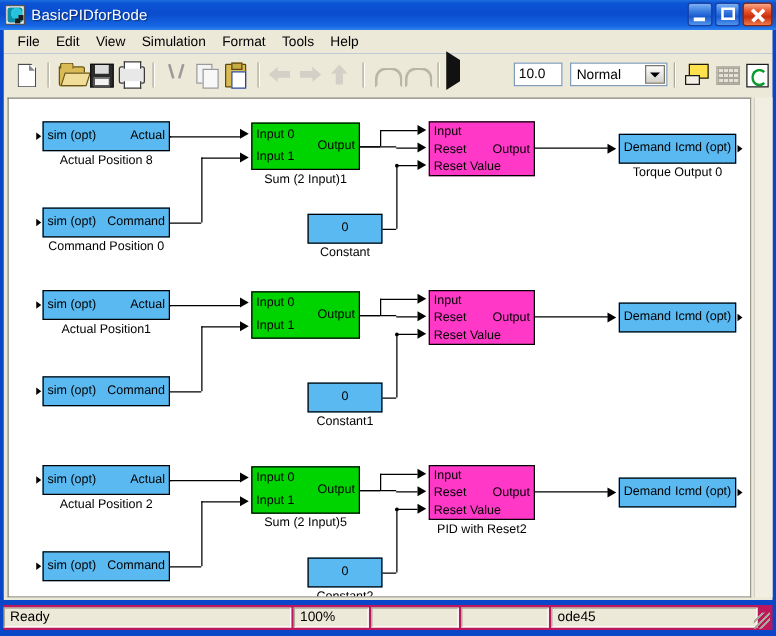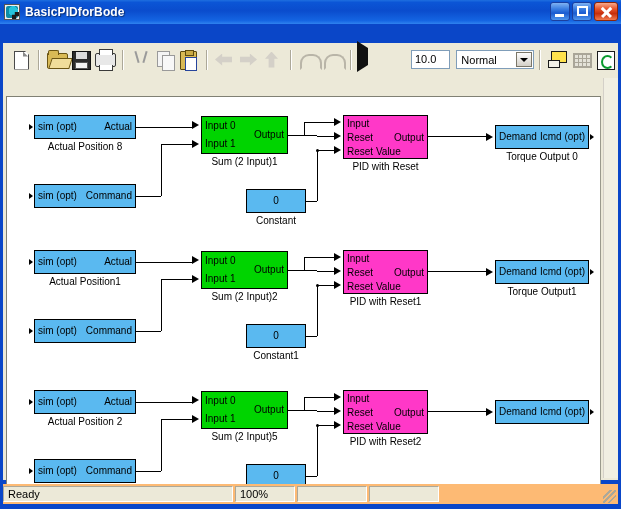--- a/index.html
+++ b/index.html
@@ -29,21 +29,21 @@
     content:"";position:absolute;left:1px;top:1px;width:12px;height:12px;
     background:radial-gradient(circle at 60% 40%,#25c4dc 0 45%,#0d8ea8 46% 100%);
     border-radius:2px;
   }
   .title-icon::after{
     content:"";position:absolute;right:0px;bottom:0px;width:7px;height:7px;
     background:#1b1b1b;
     clip-path:polygon(0 40%,40% 40%,40% 0,100% 0,100% 60%,60% 60%,60% 100%,0 100%);
   }
   .title-text{
-    color:#fff;font-size:12px;font-weight:bold;letter-spacing:0.1px;
+    color:#fff;font-size:12px;font-weight:normal;letter-spacing:0.1px;
     text-shadow:1px 1px 1px rgba(0,0,0,.45);white-space:nowrap;
   }
   .win-btns{position:absolute;right:3px;top:2px;display:flex;gap:2px;}
   .wbtn{
     width:20px;height:19px;border:1px solid #1b3f9e;border-radius:3px;
     box-sizing:border-box;position:relative;
     background:linear-gradient(180deg,#7fb2f2 0%,#3a7ee2 35%,#1a5bd0 60%,#4f95ec 100%);
   }
   .wbtn.close{
     width:24px;
@@ -143,21 +143,21 @@
     content:"";width:0;height:0;border-left:4px solid transparent;border-right:4px solid transparent;
     border-top:4px solid #000;
   }
 
   
   .canvas-wrap{
     position:absolute;left:3px;top:76px;width:615px;height:404px;
     background:#ece9d8;box-sizing:border-box;
   }
   .canvas{
-    position:absolute;left:3px;top:20px;width:595px;height:400px;
+    position:absolute;left:3px;top:2px;width:595px;height:400px;
     background:#ffffff;border:1px solid #9a9a8c;border-top-color:#808074;border-left-color:#808074;
     box-sizing:border-box;overflow:hidden;
   }
   .vscroll{
     position:absolute;right:0px;top:2px;width:15px;height:400px;background:#f1efe2;
     border-left:1px solid #d4d0c8;box-sizing:border-box;
   }
 
   
   .blk{position:absolute;box-sizing:border-box;border:1px solid #000;}
@@ -186,21 +186,21 @@
   }
   .outport-mark{
     position:absolute;width:0;height:0;
     border-left:4px solid #000;border-top:3px solid transparent;border-bottom:3px solid transparent;
   }
   .jdot{position:absolute;width:3px;height:3px;background:#000;border-radius:50%;}
 
   
   .statusbar{
     position:absolute;left:3px;top:484px;width:615px;height:20px;
-    background:#fdba74;display:flex;align-items:center;box-sizing:border-box;
+    background:#be185d;display:flex;align-items:center;box-sizing:border-box;
   }
   .spanel{
     height:16px;border:1px solid #aca899;border-right-color:#fff;border-bottom-color:#fff;
     box-sizing:border-box;font-size:11px;color:#000;display:flex;align-items:center;
     padding-left:4px;background:#ece9d8;margin-right:2px;
   }
   .grip{
     position:absolute;right:2px;bottom:1px;width:13px;height:13px;
     background:
       linear-gradient(135deg,transparent 46%,#aca899 46% 56%,transparent 56%),
@@ -223,20 +223,29 @@
       <div class="wbtn max">
           <i></i>
         </div>
       <div class="wbtn close">
           <i class="a"></i>
           <i class="b"></i>
         </div>
     </div>
   </div>
 
+  <div class="menubar">
+    <div class="menu-item">File</div>
+    <div class="menu-item">Edit</div>
+    <div class="menu-item">View</div>
+    <div class="menu-item">Simulation</div>
+    <div class="menu-item">Format</div>
+    <div class="menu-item">Tools</div>
+    <div class="menu-item">Help</div>
+  </div>
 
   <div class="toolbar">
     <div class="tbtn">
         <span class="ic ic-new"></span>
       </div>
     <div class="sep"></div>
     <div class="tbtn">
         <span class="ic ic-open"></span>
       </div>
     <div class="tbtn">
@@ -298,37 +307,37 @@
         <div class="blk blue" style="left:27px;top:18px;width:102px;height:24px">
           <span class="port-l" style="top:5px">sim (opt)</span>
           <span class="port-r" style="top:5px">Actual</span>
         </div>
         <div class="blk-label" style="left:7px;top:44px;width:142px">Actual Position 8</div>
         <div class="inport-mark" style="left:22px;top:96px"></div>
         <div class="blk blue" style="left:27px;top:87px;width:102px;height:24px">
           <span class="port-l" style="top:5px">sim (opt)</span>
           <span class="port-r" style="top:5px">Command</span>
         </div>
+        <div class="blk-label" style="left:7px;top:113px;width:142px">Command Position 0</div>
         <div class="blk green" style="left:194px;top:19px;width:87px;height:38px">
           <span class="port-l" style="top:3px">Input 0</span>
           <span class="port-l" style="top:21px">Input 1</span>
           <span class="port-r" style="top:12px">Output</span>
         </div>
         <div class="blk-label" style="left:169px;top:59px;width:137px">Sum (2 Input)1</div>
         <div class="blk blue" style="left:239px;top:92px;width:60px;height:24px">
           <span class="ctr" style="top:5px">0</span>
         </div>
         <div class="blk-label" style="left:214px;top:118px;width:110px">Constant</div>
         <div class="blk magenta" style="left:336px;top:18px;width:85px;height:44px">
           <span class="port-l" style="top:2px">Input</span>
           <span class="port-l" style="top:16px">Reset</span>
           <span class="port-l" style="top:30px">Reset Value</span>
           <span class="port-r" style="top:16px">Output</span>
         </div>
-        <div class="blk-label" style="left:311px;top:64px;width:135px">PID with Reset</div>
         <div class="blk blue" style="left:488px;top:28px;width:94px;height:24px">
           <span class="port-l" style="top:5px">Demand</span>
           <span class="port-r" style="top:5px">Icmd (opt)</span>
         </div>
         <div class="blk-label" style="left:463px;top:54px;width:144px">Torque Output 0</div>
         <div class="outport-mark" style="left:583px;top:37px"></div>
         <div class="wire wh" style="left:129px;top:30px;width:56px"></div>
         <div class="ahead" style="left:185px;top:24px"></div>
         <div class="wire wh" style="left:129px;top:30px;width:1px"></div>
         <div class="wire wh" style="left:129px;top:99px;width:25px"></div>
@@ -360,37 +369,34 @@
         <div class="inport-mark" style="left:22px;top:231px"></div>
         <div class="blk blue" style="left:27px;top:222px;width:102px;height:24px">
           <span class="port-l" style="top:5px">sim (opt)</span>
           <span class="port-r" style="top:5px">Command</span>
         </div>
         <div class="blk green" style="left:194px;top:154px;width:87px;height:38px">
           <span class="port-l" style="top:3px">Input 0</span>
           <span class="port-l" style="top:21px">Input 1</span>
           <span class="port-r" style="top:12px">Output</span>
         </div>
-        <div class="blk-label" style="left:169px;top:194px;width:137px">Sum (2 Input)2</div>
         <div class="blk blue" style="left:239px;top:227px;width:60px;height:24px">
           <span class="ctr" style="top:5px">0</span>
         </div>
         <div class="blk-label" style="left:214px;top:253px;width:110px">Constant1</div>
         <div class="blk magenta" style="left:336px;top:153px;width:85px;height:44px">
           <span class="port-l" style="top:2px">Input</span>
           <span class="port-l" style="top:16px">Reset</span>
           <span class="port-l" style="top:30px">Reset Value</span>
           <span class="port-r" style="top:16px">Output</span>
         </div>
-        <div class="blk-label" style="left:311px;top:199px;width:135px">PID with Reset1</div>
         <div class="blk blue" style="left:488px;top:163px;width:94px;height:24px">
           <span class="port-l" style="top:5px">Demand</span>
           <span class="port-r" style="top:5px">Icmd (opt)</span>
         </div>
-        <div class="blk-label" style="left:463px;top:189px;width:144px">Torque Output1</div>
         <div class="outport-mark" style="left:583px;top:172px"></div>
         <div class="wire wh" style="left:129px;top:165px;width:56px"></div>
         <div class="ahead" style="left:185px;top:159px"></div>
         <div class="wire wh" style="left:129px;top:165px;width:1px"></div>
         <div class="wire wh" style="left:129px;top:234px;width:25px"></div>
         <div class="wire wv" style="left:154px;top:182px;height:52px"></div>
         <div class="wire wh" style="left:154px;top:182px;width:31px"></div>
         <div class="ahead" style="left:185px;top:178px"></div>
         <div class="wire wh" style="left:281px;top:173px;width:16px"></div>
         <div class="wire wv" style="left:297px;top:160px;height:13px"></div>
@@ -466,15 +472,16 @@
         <div class="wire wv" style="left:479px;top:314px;height:1px"></div>
       </div>
     <div class="vscroll"></div>
   </div>
 
   <div class="statusbar">
     <div class="spanel" style="width:230px">Ready</div>
     <div class="spanel" style="width:60px">100%</div>
     <div class="spanel" style="width:70px"></div>
     <div class="spanel" style="width:70px"></div>
+    <div class="spanel" style="width:165px">ode45</div>
     <div class="grip"></div>
   </div>
 </div>
 
 </body></html>

